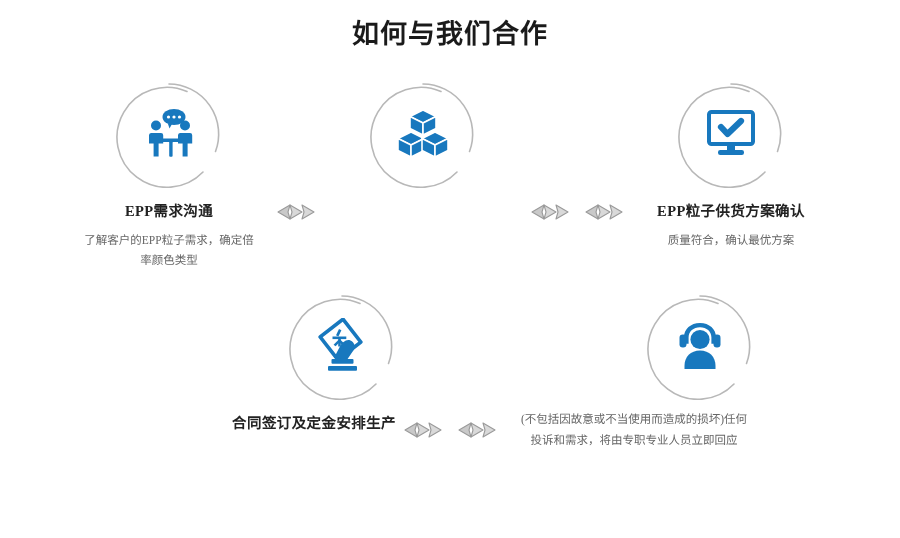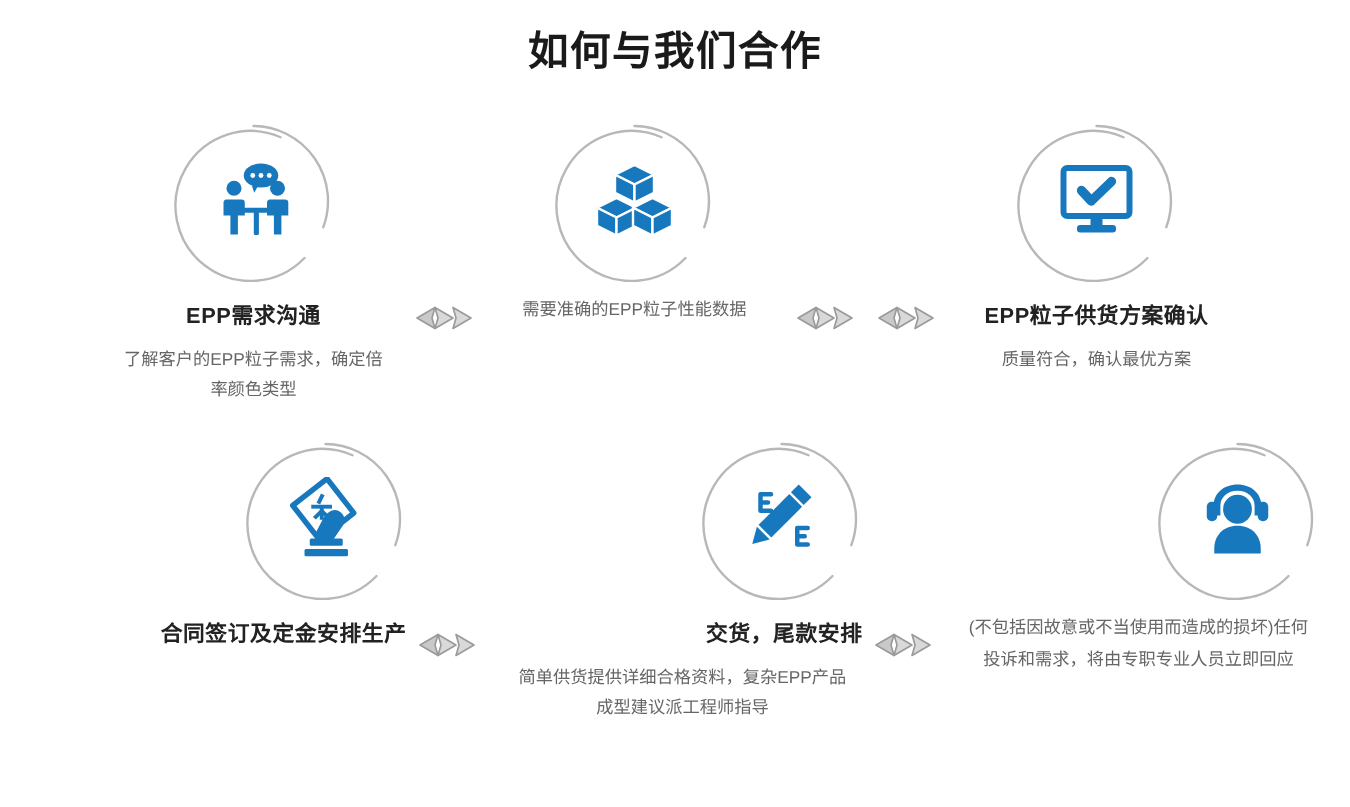--- a/index.html
+++ b/index.html
@@ -2,21 +2,21 @@
 <html lang="zh-CN"><head>
 <meta charset="utf-8">
 <style>
   * { margin:0; padding:0; box-sizing:border-box; }
   html, body {
     width:900px; height:538px;
     background:#ffffff;
     font-family:"Liberation Sans","DejaVu Sans",sans-serif;
     overflow:hidden;
   }
-  .page { position:relative; width:900px; height:419px; }
+  .page { position:relative; width:900px; height:419px;font-family:Liberation Serif, serif; }
 
   .page-title {
     text-align:center;
     font-size:27px;
     font-weight:bold;
     color:#1a1a1a;
     letter-spacing:1px;
     padding-top:18px;
     line-height:1.2;
   }
@@ -157,21 +157,20 @@
               <path d="M 14 24 L 27 30.5 L 14 37 L 1 30.5 Z"></path>
               <path d="M 1 30.5 L 14 37 L 14 49 L 1 42.5 Z"></path>
               <path d="M 27 30.5 L 27 42.5 L 14 49 L 14 37 Z"></path>
               <path d="M 38 24 L 51 30.5 L 38 37 L 25 30.5 Z"></path>
               <path d="M 25 30.5 L 38 37 L 38 49 L 25 42.5 Z"></path>
               <path d="M 51 30.5 L 51 42.5 L 38 49 L 38 37 Z"></path>
             </g>
           </svg>
         </span>
       </div>
-      <div class="step-desc">需要准确的EPP粒子性能数据</div>
     </div>
 
     <div class="arrow">
       <svg width="40" height="20" viewBox="0 0 40 20">
         <path d="M 2 10 L 14 3 L 12 10 L 14 17 Z" fill="#c9c9c9" stroke="#9a9a9a" stroke-width="1.1" stroke-linejoin="round"></path>
         <path d="M 14 3 L 26 10 L 14 17 L 16 10 Z" fill="#d9d9d9" stroke="#9a9a9a" stroke-width="1.1" stroke-linejoin="round"></path>
         <path d="M 26 3 L 38 10 L 26 17 L 28 10 Z" fill="#d9d9d9" stroke="#9a9a9a" stroke-width="1.1" stroke-linejoin="round"></path>
       </svg>
     </div>
 
@@ -237,43 +236,20 @@
     </div>
 
     <div class="arrow">
       <svg width="40" height="20" viewBox="0 0 40 20">
         <path d="M 2 10 L 14 3 L 12 10 L 14 17 Z" fill="#c9c9c9" stroke="#9a9a9a" stroke-width="1.1" stroke-linejoin="round"></path>
         <path d="M 14 3 L 26 10 L 14 17 L 16 10 Z" fill="#d9d9d9" stroke="#9a9a9a" stroke-width="1.1" stroke-linejoin="round"></path>
         <path d="M 26 3 L 38 10 L 26 17 L 28 10 Z" fill="#d9d9d9" stroke="#9a9a9a" stroke-width="1.1" stroke-linejoin="round"></path>
       </svg>
     </div>
 
-    <div class="step">
-      <div class="ring-wrap">
-        <svg class="ring" viewBox="0 0 108 108">
-          <path d="M 54 4 A 50 50 0 0 1 100.5 71.5" fill="none" stroke="#b8b8b8" stroke-width="1.6" stroke-linecap="round"></path>
-          <path d="M 88 92 A 50 50 0 1 1 72 11.5" fill="none" stroke="#b8b8b8" stroke-width="1.6" stroke-linecap="round"></path>
-        </svg>
-        <span class="icon-holder">
-          <svg width="54" height="54" viewBox="0 0 54 54">
-            <g fill="#1878be">
-              <path d="M 38.5 4 l 8.5 8.5 l -5.2 5.2 l -8.5 -8.5 z"></path>
-              <path d="M 32.2 10.4 l 8.5 8.5 l -20.5 20.5 l -8.5 -8.5 z"></path>
-              <path d="M 10.6 32.1 l 8.5 8.5 l -11.6 3.1 z"></path>
-            </g>
-            <g fill="none" stroke="#1878be" stroke-width="3" stroke-linecap="round" stroke-linejoin="round">
-              <path d="M 20 10.5 l -7 0 l 0 5.5 l 5 0 l -5 0 l 0 5.5 l 7 0"></path>
-              <path d="M 44.5 33 l -7 0 l 0 5.5 l 5 0 l -5 0 l 0 5.5 l 7 0"></path>
-            </g>
-          </svg>
-        </span>
-      </div>
-      <div class="step-title">交货，尾款安排</div>
-      <div class="step-desc">简单供货提供详细合格资料，复杂EPP产品成型建议派工程师指导</div>
-    </div>
 
     <div class="arrow">
       <svg width="40" height="20" viewBox="0 0 40 20">
         <path d="M 2 10 L 14 3 L 12 10 L 14 17 Z" fill="#c9c9c9" stroke="#9a9a9a" stroke-width="1.1" stroke-linejoin="round"></path>
         <path d="M 14 3 L 26 10 L 14 17 L 16 10 Z" fill="#d9d9d9" stroke="#9a9a9a" stroke-width="1.1" stroke-linejoin="round"></path>
         <path d="M 26 3 L 38 10 L 26 17 L 28 10 Z" fill="#d9d9d9" stroke="#9a9a9a" stroke-width="1.1" stroke-linejoin="round"></path>
       </svg>
     </div>
 
     <div class="step">

